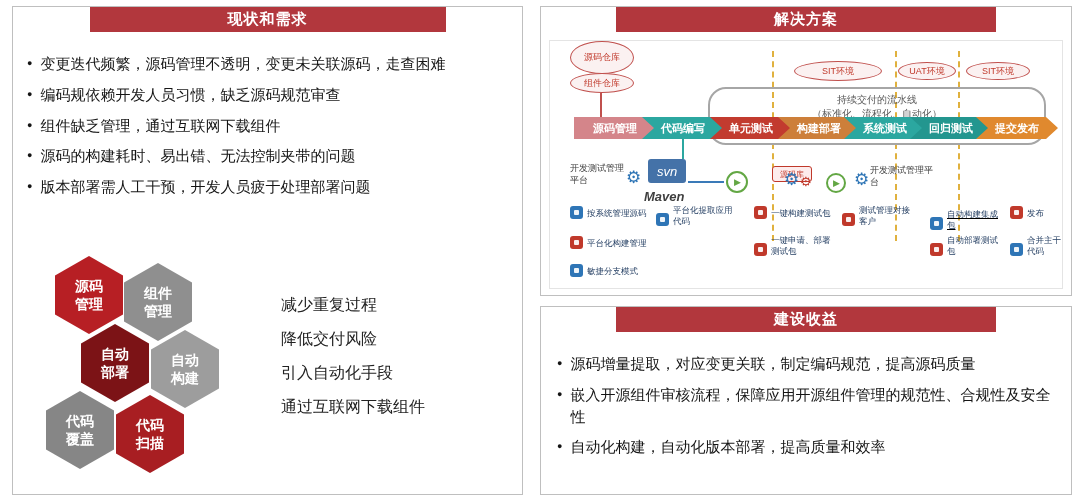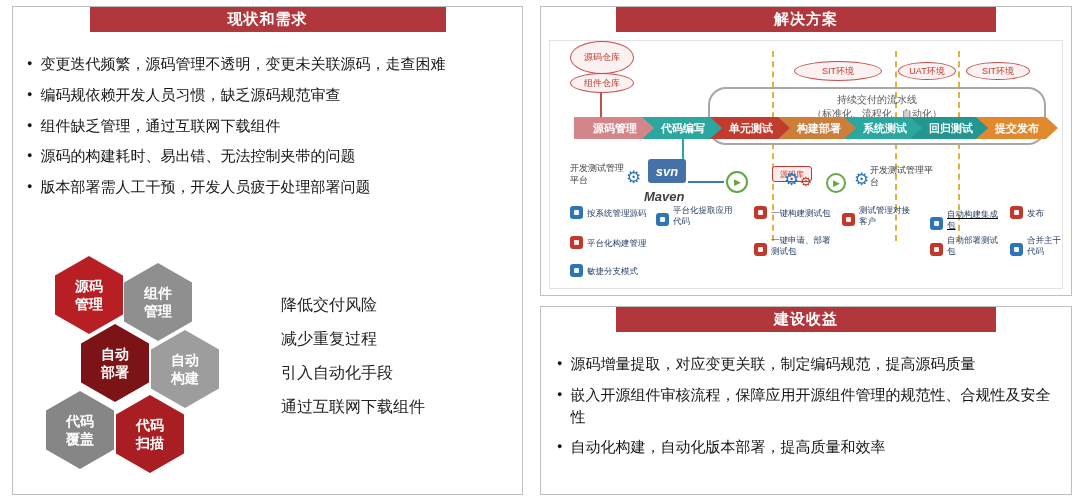--- a/index.html
+++ b/index.html
@@ -38,21 +38,21 @@
   }
   .pipeline .l1{margin-top:4px;}
   .stage{
     position:absolute;height:22px;width:82px;color:#fff;font-size:11px;font-weight:bold;
     display:flex;align-items:center;justify-content:center;
     clip-path:polygon(0 0,calc(100% - 12px) 0,100% 50%,calc(100% - 12px) 100%,0 100%,12px 50%);
   }
   .stage.first{clip-path:polygon(0 0,calc(100% - 12px) 0,100% 50%,calc(100% - 12px) 100%,0 100%);}
   .svn-box{
     position:absolute;background:#4472a8;color:#fff;border-radius:3px;
-    font-size:13px;font-weight:bold;font-style:italic;
+    font-size:13px;font-weight:normal;font-style:italic;
     display:flex;align-items:center;justify-content:center;
   }
   .maven{position:absolute;font-size:13px;font-weight:bold;font-style:italic;color:#3f3f3f;}
   .play{
     position:absolute;border-radius:50%;background:#fff;border:2px solid #63a744;color:#63a744;
     display:flex;align-items:center;justify-content:center;box-sizing:border-box;
   }
   .play::after{content:"▶";font-size:9px;margin-left:1px;}
   .gear{position:absolute;line-height:1;}
   .gear::after{content:"⚙";}
@@ -107,22 +107,22 @@
     <span>自动构建</span>
   </div>
   <div class="hex" style="left: 33px; top: 384px; background: rgb(134, 134, 134);">
     <span>代码覆盖</span>
   </div>
   <div class="hex" style="left: 103px; top: 388px; background: rgb(168, 30, 34);">
     <span>代码扫描</span>
   </div>
 
   <div class="goals" style="left:268px;top:288px;">
+    <div>减少重复过程</div>
     <div>降低交付风险</div>
-    <div>减少重复过程</div>
     <div>引入自动化手段</div>
     <div>通过互联网下载组件</div>
   </div>
 </div>
 
 <div class="panel" style="left:540px;top:6px;width:532px;height:290px;">
   <div class="panel-header" style="width:380px;height:25px;">解决方案</div>
 
   <div class="diagram" style="left:8px;top:33px;width:514px;height:249px;">
 

